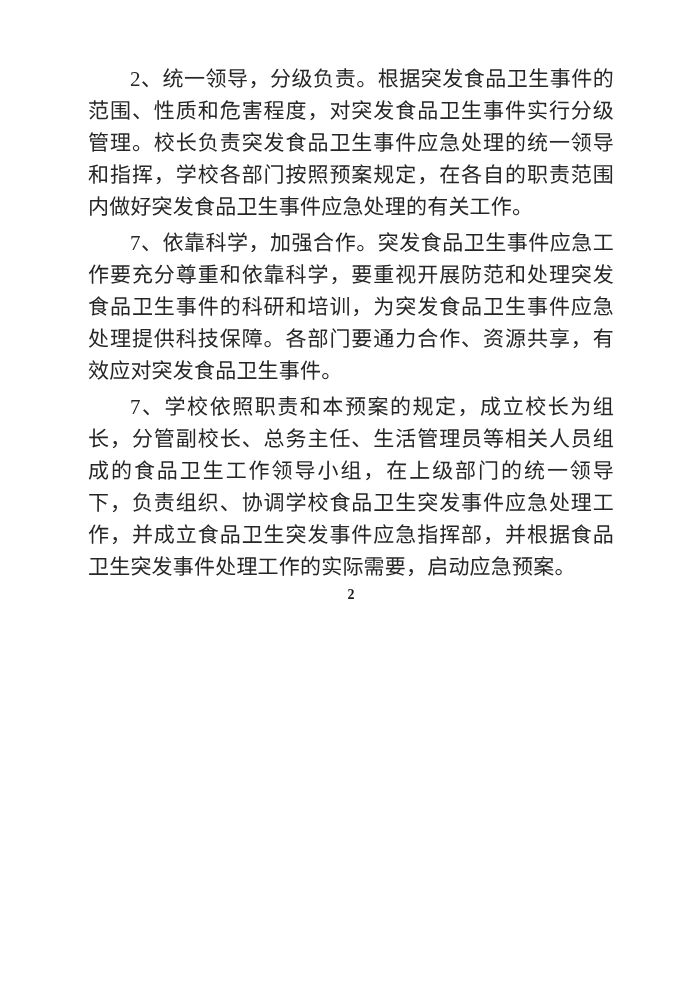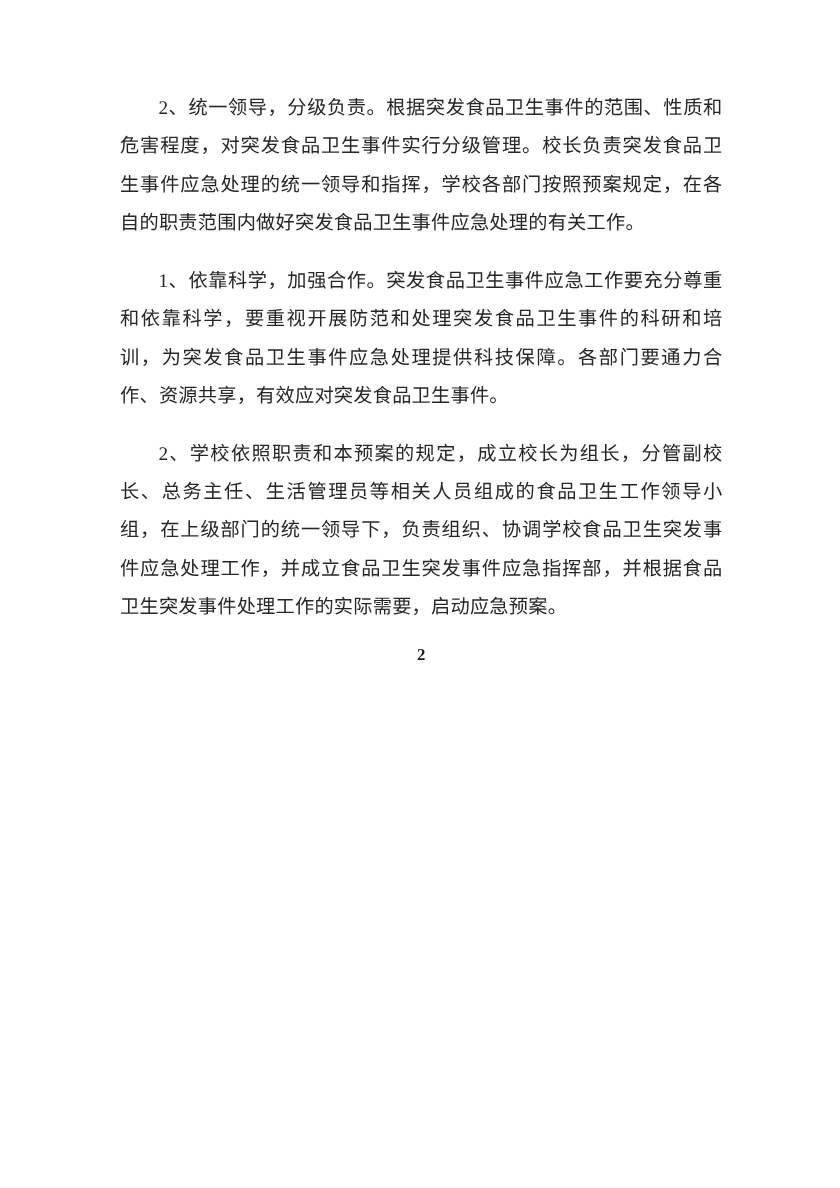--- a/index.html
+++ b/index.html
@@ -13,22 +13,22 @@
     height: 990px;
     margin: 0 auto;
     background: #ffffff;
     box-sizing: border-box;
     padding: 59px 82px 0 84px;
     font-family: "Liberation Serif", "DejaVu Serif", serif;
     color: #262626;
     overflow: hidden;
   }
   .doc-body p {
-    margin: 16px;
-    font-size: 16px;
+    margin: 4px;
+    font-size: 21px;
     line-height: 32px;
     text-align: justify;
     text-justify: inter-character;
     text-indent: 2em;
     letter-spacing: 0.2px;
     word-break: break-all;
   }
   .doc-body p.heading {
     
   }
@@ -40,17 +40,17 @@
     color: #1a1a1a;
     font-family: "Liberation Serif", "DejaVu Serif", serif;
   }
 </style>
 </head>
 <body>
 
 <div class="doc-page">
   <div class="doc-body">
     <p>2、统一领导，分级负责。根据突发食品卫生事件的范围、性质和危害程度，对突发食品卫生事件实行分级管理。校长负责突发食品卫生事件应急处理的统一领导和指挥，学校各部门按照预案规定，在各自的职责范围内做好突发食品卫生事件应急处理的有关工作。</p>
-    <p>1、依靠科学，加强合作。突发食品卫生事件应急工作要充分尊重和依靠科学，要重视开展防范和处理突发食品卫生事件的科研和培训，为突发食品卫生事件应急处理提供科技保障。各部门要通力合作、资源共享，有效应对突发食品卫生事件。</p>
-    <p>2、学校依照职责和本预案的规定，成立校长为组长，分管副校长、总务主任、生活管理员等相关人员组成的食品卫生工作领导小组，在上级部门的统一领导下，负责组织、协调学校食品卫生突发事件应急处理工作，并成立食品卫生突发事件应急指挥部，并根据食品卫生突发事件处理工作的实际需要，启动应急预案。</p>
+    <p>7、依靠科学，加强合作。突发食品卫生事件应急工作要充分尊重和依靠科学，要重视开展防范和处理突发食品卫生事件的科研和培训，为突发食品卫生事件应急处理提供科技保障。各部门要通力合作、资源共享，有效应对突发食品卫生事件。</p>
+    <p>7、学校依照职责和本预案的规定，成立校长为组长，分管副校长、总务主任、生活管理员等相关人员组成的食品卫生工作领导小组，在上级部门的统一领导下，负责组织、协调学校食品卫生突发事件应急处理工作，并成立食品卫生突发事件应急指挥部，并根据食品卫生突发事件处理工作的实际需要，启动应急预案。</p>
   </div>
   <div class="page-number">2</div>
 </div>
 
 </body></html>

